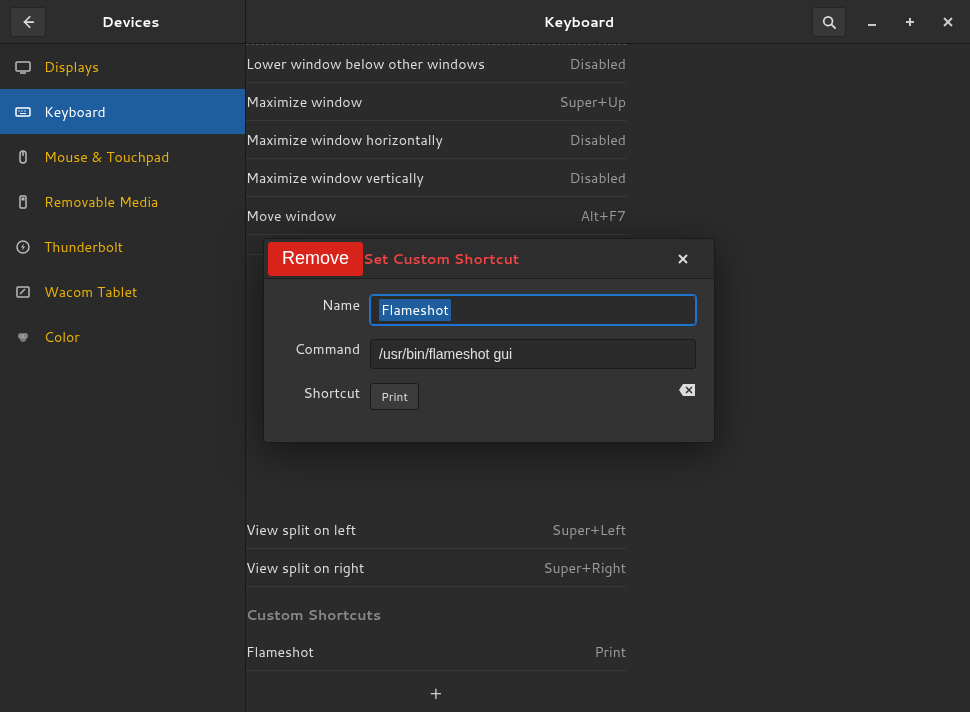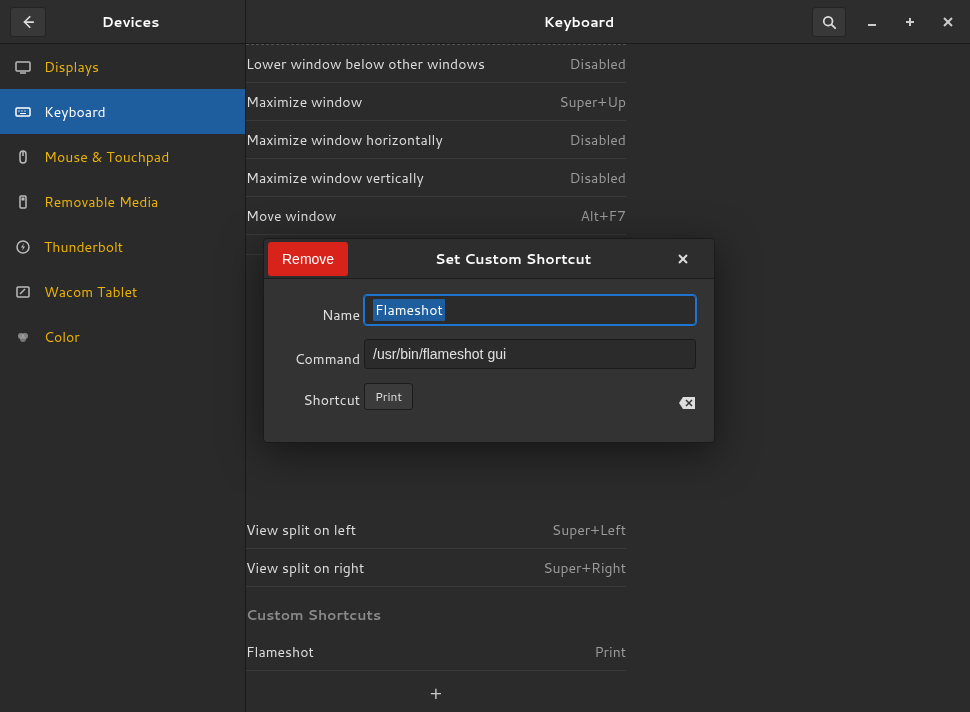--- a/index.html
+++ b/index.html
@@ -114,26 +114,26 @@
   }
   .remove-btn {
     background: #d8231b;
     color: #fff;
     border: none;
     height: 34px;
     padding: 0 14px;
     margin-left: 4px;
     border-radius: 3px;
     cursor: pointer;
-    font-size: 14px;
-  }
-  .dialog-title { flex:1; text-align:center; font-weight:bold; color:#ffffff;}
+    font-size: 18px;
+  }
+  .dialog-title { flex:1; text-align:left; font-weight:bold; color:#ef4444;}
   .dialog-close { width: 36px; text-align:center; cursor:pointer; color:#ddd; font-size:14px;}
   .dialog-body { padding: 16px 18px 28px 18px; }
-  .form-row { display:flex; align-items:flex-end; margin-bottom: 14px; gap: 4px;}
+  .form-row { display:flex; align-items:flex-start; margin-bottom: 14px; gap: 10px;}
   .form-label { width: 78px; text-align:right; color:#e0e0e0; }
   .text-input {
     flex:1;
     height: 30px;
     background: #2b2b2b;
     border: 1px solid #1b1b1b;
     border-radius: 3px;
     color: #e0e0e0;
     padding: 0 8px;
     font-size: 14px;

